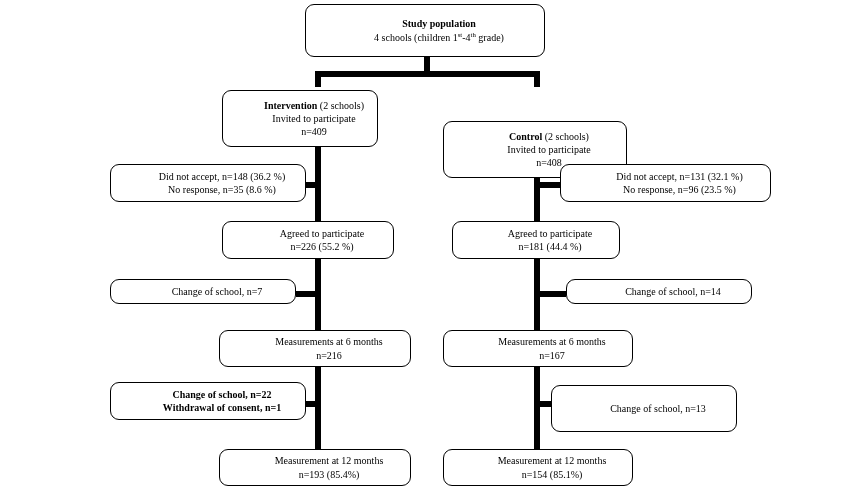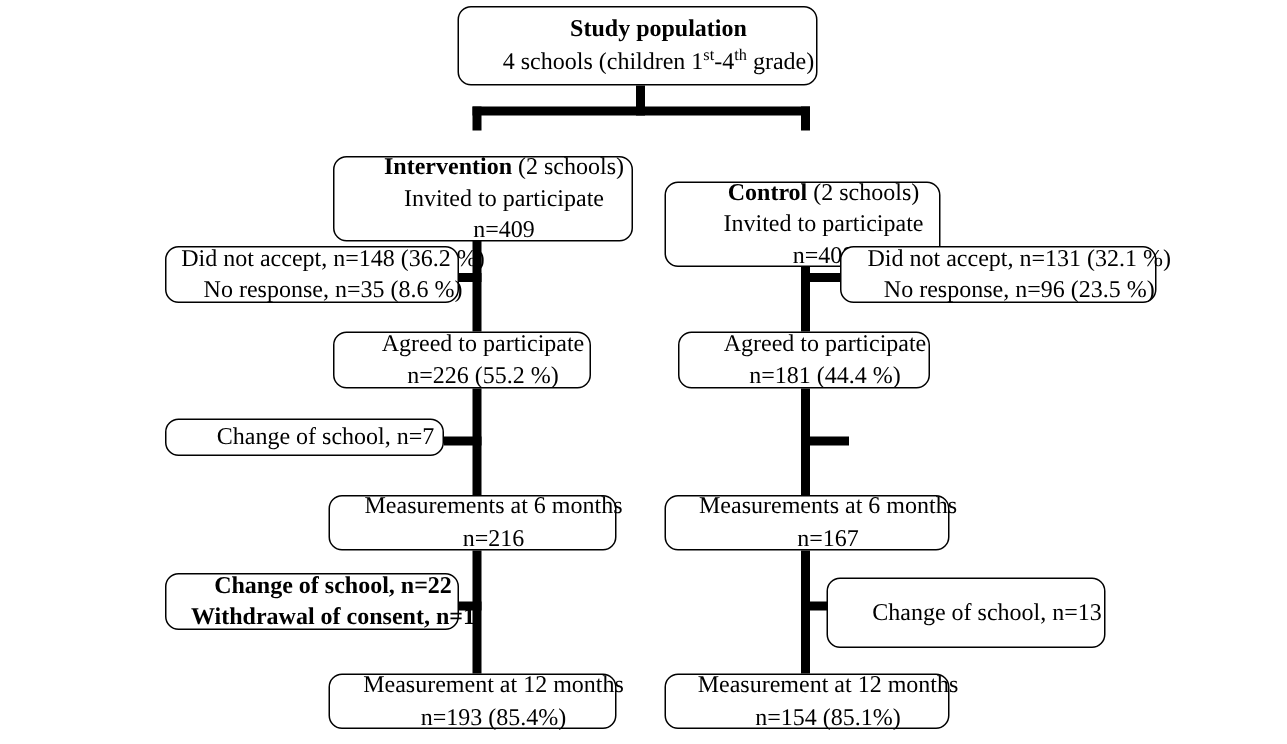--- a/index.html
+++ b/index.html
@@ -23,21 +23,21 @@
     box-sizing: border-box;
     border: 1px solid #000000;
     border-radius: 9px;
     background: #ffffff;
     display: flex;
     flex-direction: column;
     align-items: center;
     justify-content: center;
     text-align: center;
     color: #000000;
-    font-size: 16px;
+    font-size: 10px;
     line-height: 1.32;
     z-index: 3;
     padding-left: 28px;
   }
   .node .line {
     display: block;
     white-space: nowrap;
   }
   .node .line.bold {
     font-weight: bold;
@@ -90,21 +90,21 @@
   <div class="conn vline" style="left:534px; top:367px; height:82px;"></div>
   <div class="conn hline" style="left:534px; top:401px; width:32px;"></div>
 
   <div class="node" style="left:305px; top:4px; width:240px; height:53px;">
     <span class="line bold">Study population</span>
     <span class="line">
       <span>4 schools (children 1</span><sup>st</sup><span>-4</span><sup>th</sup><span> grade)</span>
     </span>
   </div>
 
-  <div class="node" style="left:222px; top:104px; width:200px; height:57px;">
+  <div class="node" style="left:222px; top:90px; width:156px; height:57px;">
     <span class="line">
       <span class="b">Intervention</span><span> (2 schools)</span>
     </span>
     <span class="line">Invited to participate</span>
     <span class="line">n=409</span>
   </div>
 
   <div class="node" style="left:443px; top:86px; width:184px; height:57px;margin-top:35px;">
     <span class="line">
       <span class="b">Control</span><span> (2 schools)</span>
@@ -130,20 +130,23 @@
 
   <div class="node" style="left:452px; top:221px; width:168px; height:38px;">
     <span class="line">Agreed to participate</span>
     <span class="line">n=181 (44.4 %)</span>
   </div>
 
   <div class="node" style="left:110px; top:279px; width:186px; height:25px;">
     <span class="line">Change of school, n=7</span>
   </div>
 
+  <div class="node" style="left:566px; top:279px; width:186px; height:25px;">
+    <span class="line">Change of school, n=14</span>
+  </div>
 
   <div class="node" style="left:219px; top:330px; width:192px; height:37px;">
     <span class="line">Measurements at 6 months</span>
     <span class="line">n=216</span>
   </div>
 
   <div class="node" style="left:443px; top:330px; width:190px; height:37px;">
     <span class="line">Measurements at 6 months</span>
     <span class="line">n=167</span>
   </div>

